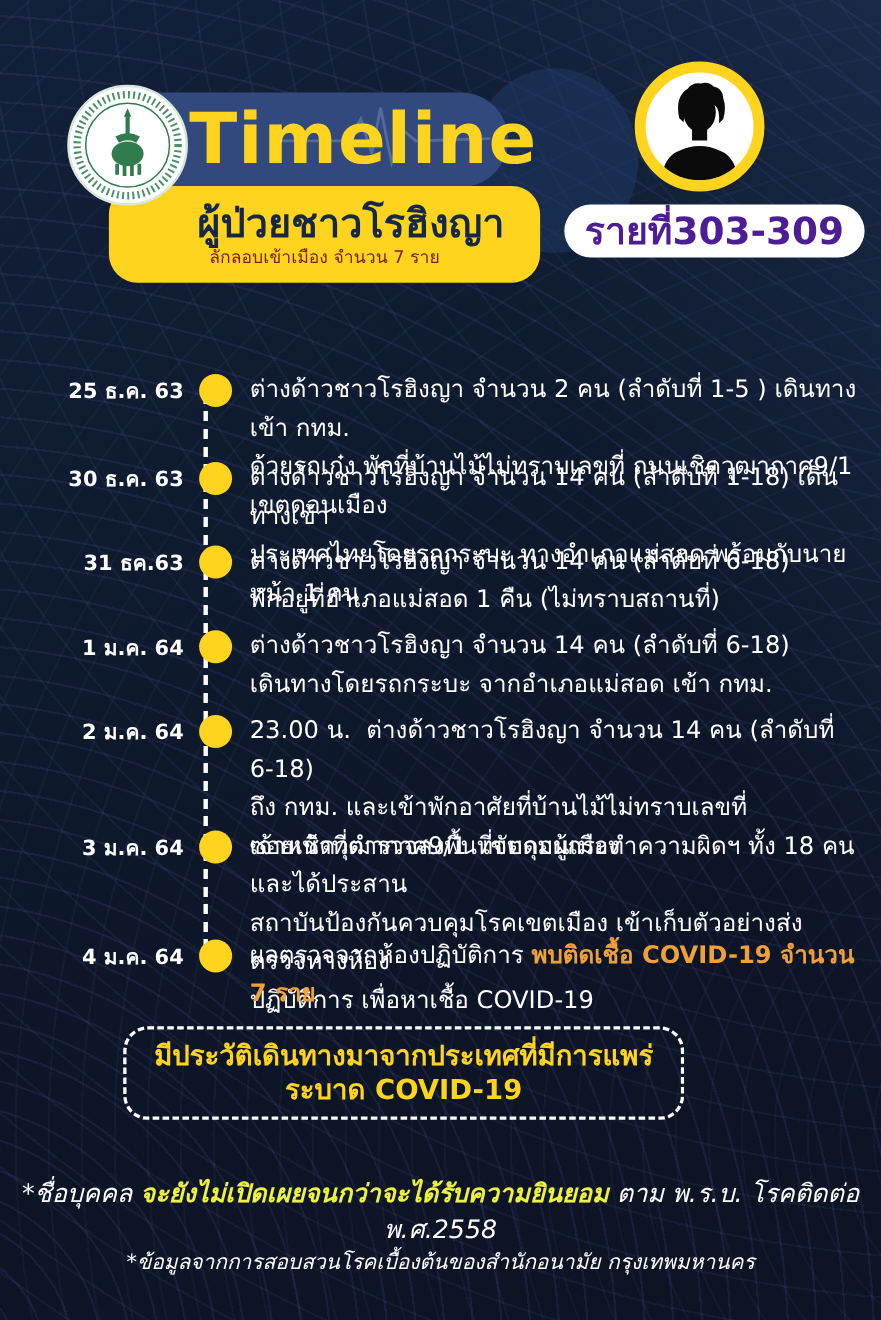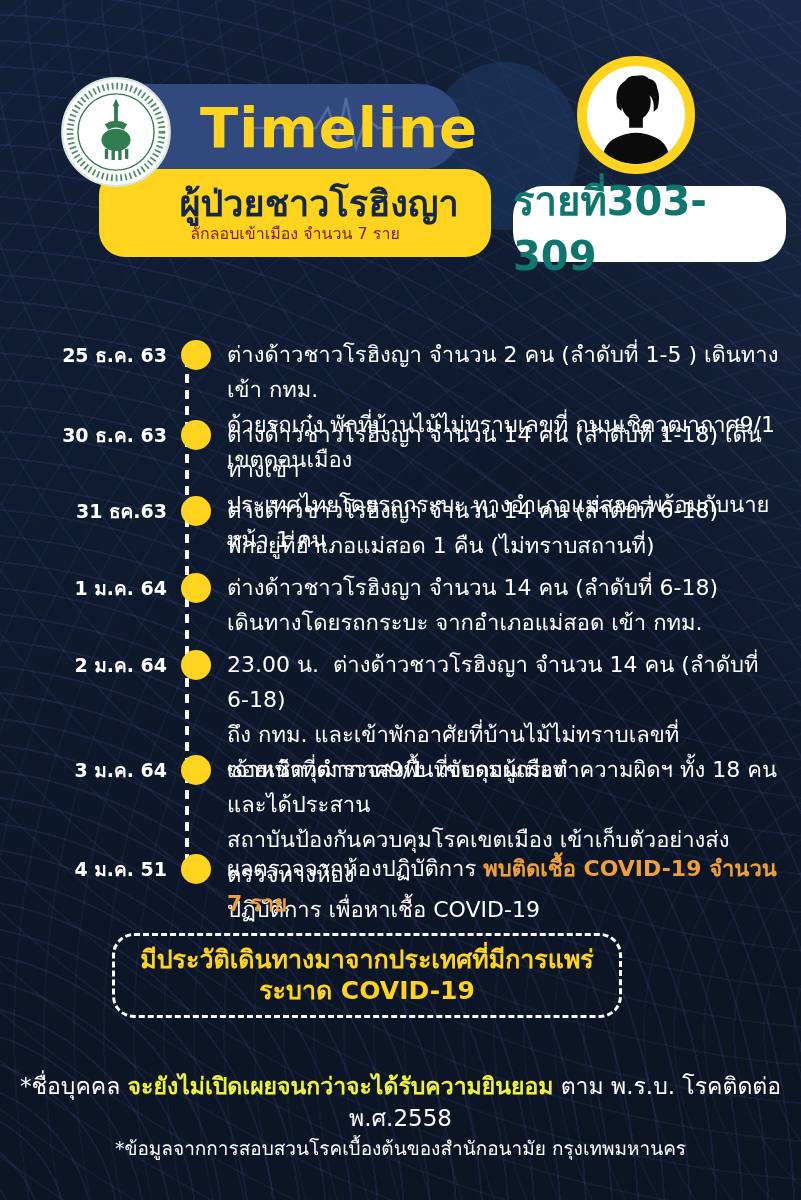--- a/index.html
+++ b/index.html
@@ -12,48 +12,48 @@
       repeating-radial-gradient(circle at 118% 86%, rgba(96,140,210,0.055) 0 2px, rgba(0,0,0,0) 2px 30px),
       repeating-radial-gradient(circle at -8% 103%, rgba(142,104,224,0.10) 0 2px, rgba(0,0,0,0) 2px 26px),
       linear-gradient(155deg,#13203a 0%, #0e1a2e 35%, #0c1526 70%, #0d1424 100%);
   }
   .deco-circle{position:absolute;left:428px;top:62px;width:152px;height:168px;border-radius:50%;
     background:#1e3a66;opacity:.55;z-index:0;}
   
   .title-box{position:absolute;left:88px;top:84px;width:374px;height:86px;border-radius:44px;
     background:#31497c;z-index:1;display:flex;align-items:center;}
   .title-box .ecg{position:absolute;right:16px;top:10px;opacity:.45;}
-  .title-text{margin-left:112px;font-size:56px;font-weight:800;color:#ffd41f;letter-spacing:1px;z-index:1;}
+  .title-text{margin-left:84px;font-size:64px;font-weight:800;color:#ffd41f;letter-spacing:1px;z-index:1;}
   .logo{position:absolute;left:60px;top:76px;width:112px;height:112px;z-index:2;}
   .avatar{position:absolute;left:577px;top:56px;width:98px;height:98px;background:#ffffff;
     border:10px solid #ffd41f;border-radius:50%;overflow:hidden;z-index:2;}
   .subtitle-box{position:absolute;left:99px;top:169px;width:392px;height:88px;border-radius:26px;
     background:#ffd41f;z-index:1;display:flex;flex-direction:column;align-items:center;justify-content:center;}
   .subtitle-line1{font-size:36px;font-weight:800;color:#16284a;line-height:1.15;margin-left:48px;}
   .subtitle-line2{font-size:16px;font-weight:400;color:#7f1d1d;line-height:1.15;}
-  .case-badge{position:absolute;left:513px;top:186px;width:273px;height:76px;border-radius:30px;
+  .case-badge{position:absolute;left:513px;top:186px;width:273px;height:48px;border-radius:30px;
     background:#ffffff;z-index:1;display:flex;align-items:center;justify-content:center;
-    font-size:40px;font-weight:800;color:#0f766e;}
+    font-size:34px;font-weight:800;color:#4c1d95;}
   
   .connector{position:absolute;left:185px;top:358px;width:4px;height:508px;z-index:1;
     background:repeating-linear-gradient(to bottom,#ffffff 0 9px, rgba(0,0,0,0) 9px 16px);}
   .entry{position:absolute;left:60px;width:720px;display:flex;align-items:flex-start;z-index:2;}
   .entry .date{width:107px;flex:0 0 107px;text-align:right;font-size:19px;font-weight:700;color:#ffffff;
     padding-top:3px;white-space:nowrap;}
   .entry .dot{flex:0 0 30px;width:30px;height:30px;border-radius:50%;background:#ffd41f;margin:3px 0 0 14px;}
   .entry .lines{margin-left:16px;max-width:560px;font-size:22px;color:#ffffff;line-height:35px;}
   .hl{color:#f0a03a;font-weight:700;}
   
   .callout{position:absolute;left:112px;top:933px;width:510px;min-height:72px;z-index:2;
     border:3px dashed #ffffff;border-radius:22px;display:flex;align-items:center;justify-content:center;
     padding:8px 14px;box-sizing:border-box;text-align:center;
     font-size:25px;font-weight:700;color:#ffd41f;line-height:1.25;}
   
   .footer{position:absolute;left:0;top:1070px;width:801px;text-align:center;z-index:2;
-    color:#ffffff;}
+    font-style:italic;color:#ffffff;}
   .footer .f1{font-size:23px;line-height:1.4;}
   .footer .f1 .fy{color:#eef23f;font-weight:700;}
   .footer .f2{font-size:19px;line-height:1.5;}
 </style>
 </head>
 <body>
 
 <div class="page">
 
   <div class="deco-circle"></div>
@@ -147,21 +147,21 @@
     <div class="date">3 ม.ค. 64</div>
     <div class="dot"></div>
     <div class="lines">
       <div>เจ้าหน้าที่ตำรวจลงพื้นที่จับกุมผู้กระทำความผิดฯ ทั้ง 18 คนและได้ประสาน</div>
       <div>สถาบันป้องกันควบคุมโรคเขตเมือง เข้าเก็บตัวอย่างส่งตรวจทางห้อง</div>
       <div>ปฏิบัติการ เพื่อหาเชื้อ COVID-19</div>
     </div>
   </div>
 
   <div class="entry" style="top:851px">
-    <div class="date">4 ม.ค. 51</div>
+    <div class="date">4 ม.ค. 64</div>
     <div class="dot"></div>
     <div class="lines">
       <div><span>ผลตรวจจากห้องปฏิบัติการ </span><span class="hl">พบติดเชื้อ COVID-19 จำนวน 7 ราย</span></div>
     </div>
   </div>
 
   <div class="callout">มีประวัติเดินทางมาจากประเทศที่มีการแพร่ระบาด COVID-19</div>
 
   <div class="footer">
     <div class="f1"><span>*ชื่อบุคคล </span><span class="fy">จะยังไม่เปิดเผยจนกว่าจะได้รับความยินยอม</span><span> ตาม พ.ร.บ. โรคติดต่อ พ.ศ.2558</span></div>

